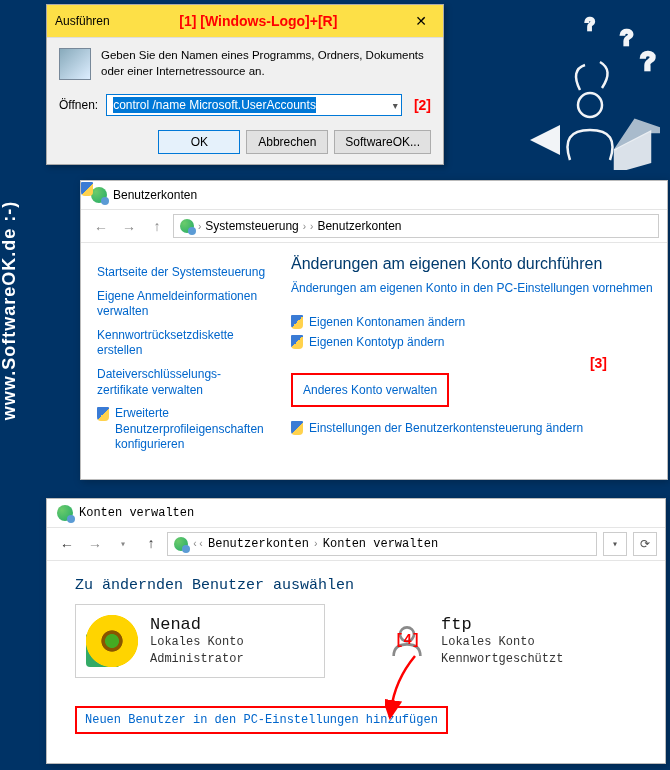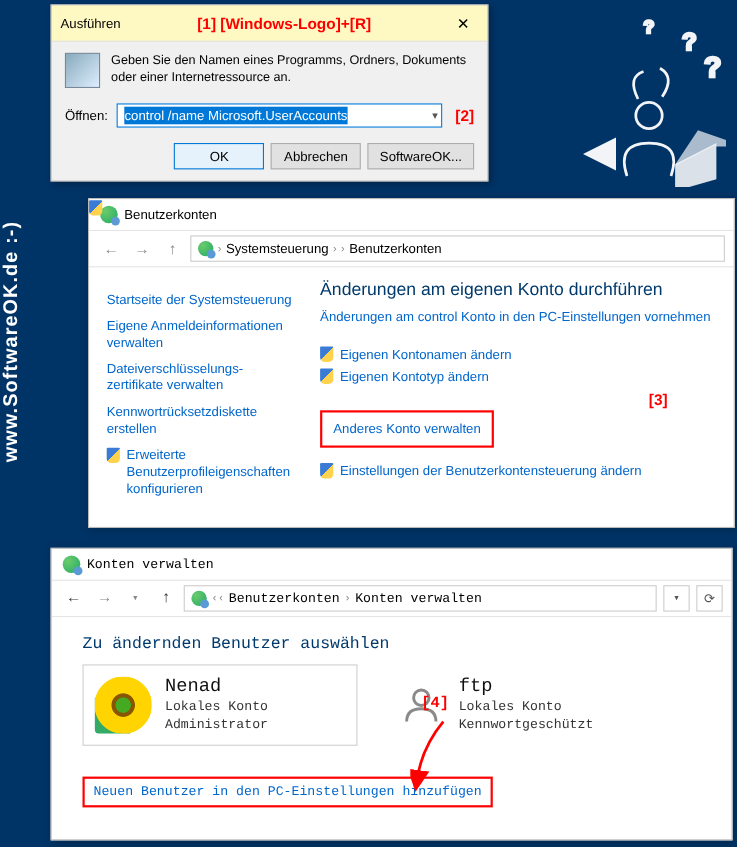--- a/index.html
+++ b/index.html
@@ -39,21 +39,21 @@
     left: 46px; top: 4px;
     width: 398px;
     background: #f0f0f0;
     border: 1px solid #aaa;
     box-shadow: 2px 2px 6px rgba(0,0,0,0.3);
   }
   .titlebar {
     display: flex;
     align-items: center;
     padding: 6px 8px;
-    background: #fef9c3;
+    background: #fde047;
     border-bottom: 1px solid #ddd;
   }
   .titlebar .title { flex: 0 0 auto; font-size: 12px; }
   .titlebar .annot {
     flex: 1;
     color: #ff0000;
     font-weight: bold;
     font-size: 14px;
     text-align: center;
   }
@@ -171,21 +171,21 @@
     position: absolute; left: 0; top: 1px;
   }
   .main-col { flex: 1; padding: 12px 10px 16px 10px; }
   .main-head { color: #003a6d; font-size: 16px; margin-bottom: 8px; }
   .main-link { color: #0066cc; margin: 6px 0; display: flex; align-items: center; gap: 6px; }
   .main-link .shield-icon { position: static; }
   .annot-red { color: #ff0000; font-weight: bold; font-size: 14px; }
   .red-box { border: 2px solid #ff0000; padding: 4px 6px; display: inline-flex; align-items: center; gap: 6px; margin: 2px 0 8px; }
   
   .exp3-body { padding: 16px 20px 20px 28px; }
-  .accounts-row { display: flex; gap: 18px; margin-top: 10px; }
+  .accounts-row { display: flex; gap: 30px; margin-top: 10px; }
   .acct-card {
     border: 1px solid #d0d0d0; width: 250px;
     display: flex; gap: 12px; padding: 10px;
     align-items: center;
   }
   .flower {
     width: 52px; height: 52px;
     background: radial-gradient(circle at 50% 50%, #4a2 18%, #850 20% 28%, #ffd400 30% 70%, transparent 72%), radial-gradient(circle at 20% 80%, #3a6 40%, transparent 42%);
     border-radius: 4px;
   }
@@ -264,29 +264,29 @@
       <span class="crumb">Systemsteuerung</span>
       <span class="chev">›</span>
       <span class="chev">›</span>
       <span class="crumb">Benutzerkonten</span>
     </div>
   </div>
   <div class="exp2-body">
     <div class="side-col">
       <div class="side-link">Startseite der Systemsteuerung</div>
       <div class="side-link">Eigene Anmeldeinformationen verwalten</div>
+      <div class="side-link">Kennwortrücksetzdiskette erstellen</div>
       <div class="side-link" style="white-space:pre-line">Dateiverschlüsselungs-
 zertifikate verwalten</div>
-      <div class="side-link">Kennwortrücksetzdiskette erstellen</div>
       <div class="side-link shield"><span class="shield-icon"></span><span>Erweiterte Benutzerprofileigenschaften konfigurieren</span></div>
     </div>
     <div class="main-col">
       <div class="main-head">Änderungen am eigenen Konto durchführen</div>
       <div class="main-link">
-          <span>Änderungen am control Konto in den PC-Einstellungen vornehmen</span>
+          <span>Änderungen am eigenen Konto in den PC-Einstellungen vornehmen</span>
         </div>
       <div style="height:8px"></div>
       <div class="main-link">
           <span class="shield-icon"></span>
           <span>Eigenen Kontonamen ändern</span>
         </div>
       <div class="main-link">
           <span class="shield-icon"></span>
           <span>Eigenen Kontotyp ändern</span>
         </div>

